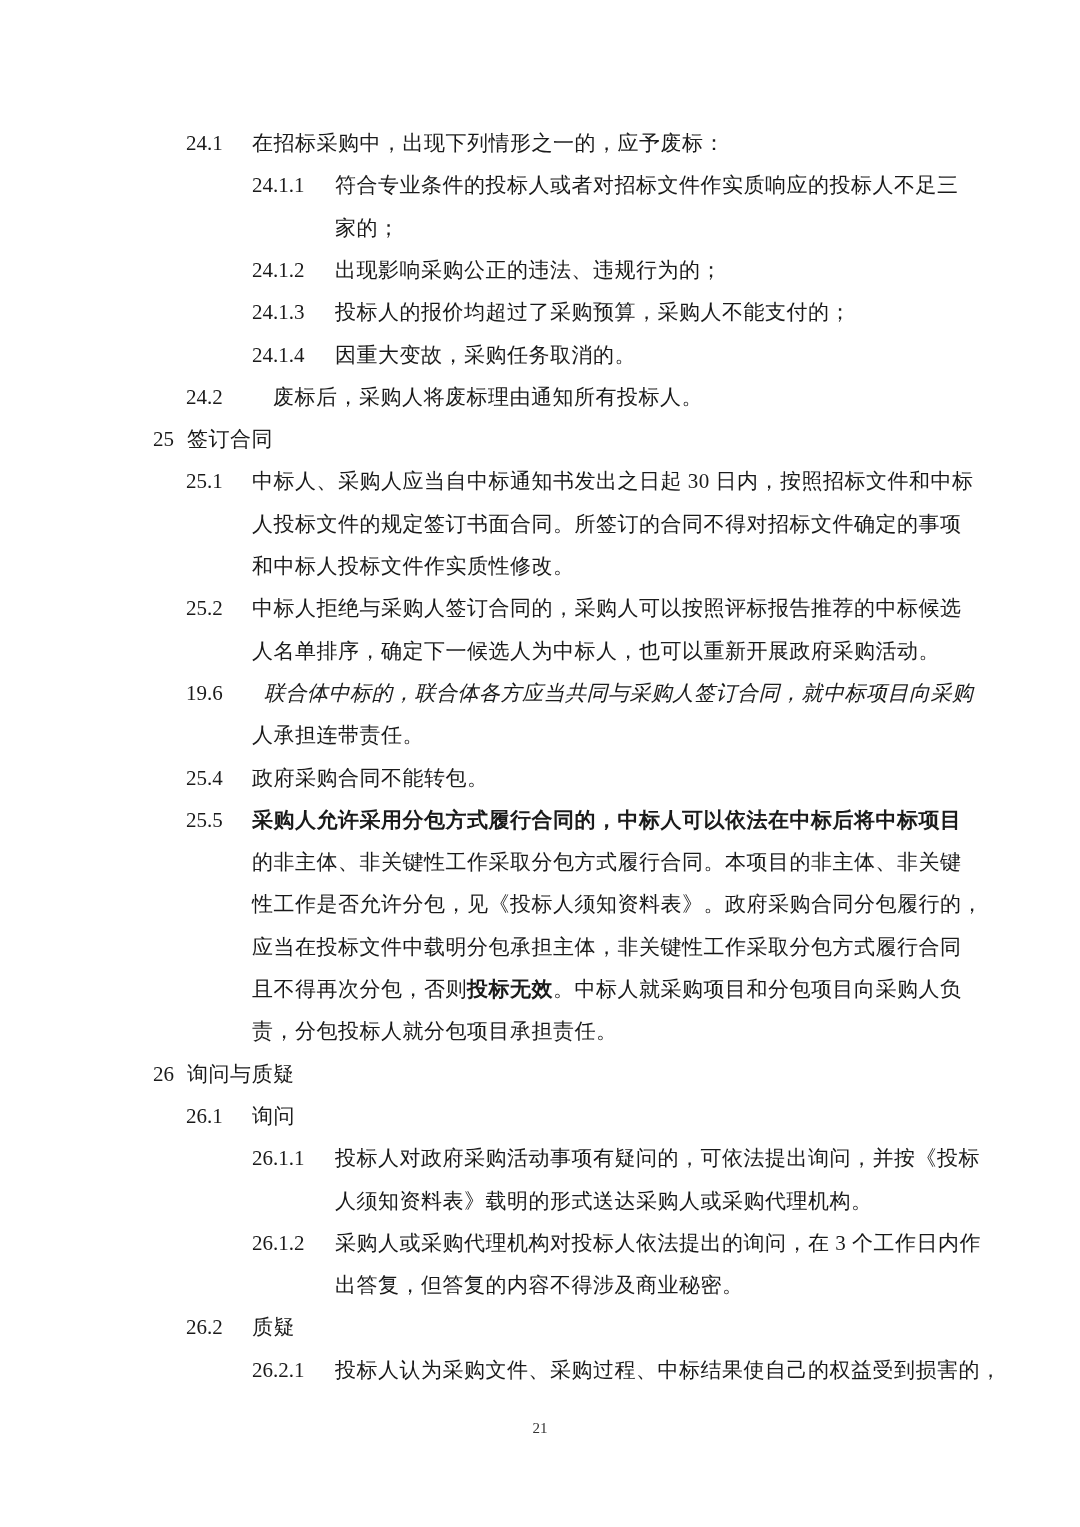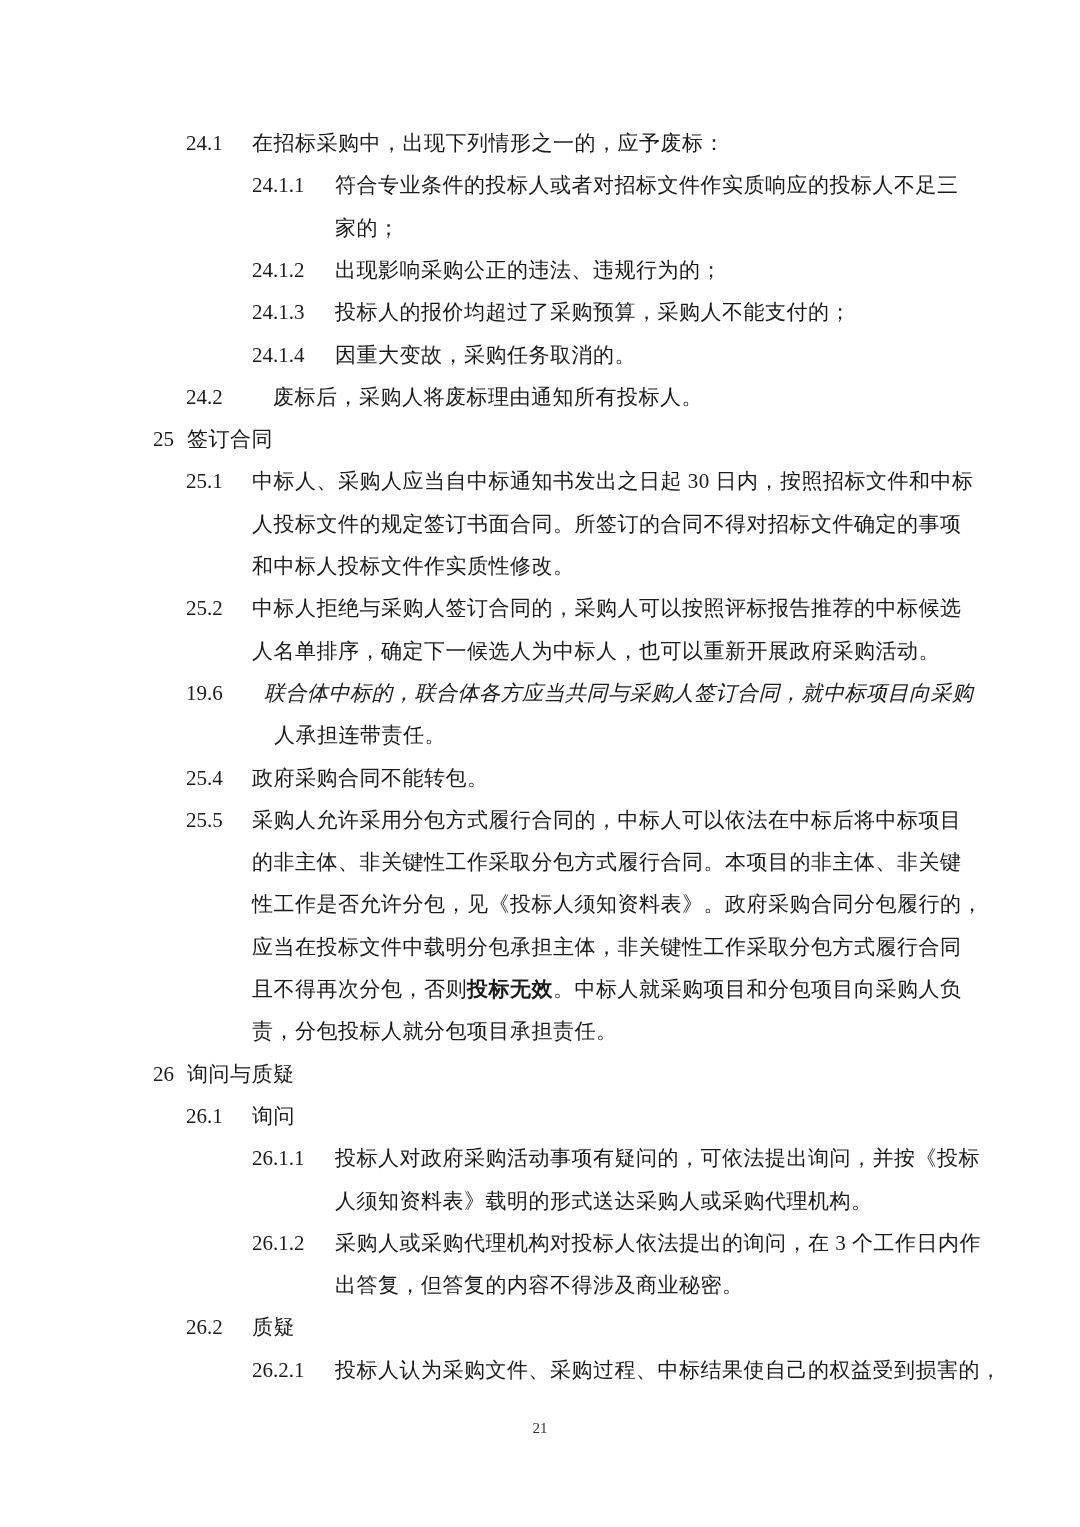--- a/index.html
+++ b/index.html
@@ -64,29 +64,29 @@
         <span class="txt" style="left: 252px;"><span>中标人拒绝与采购人签订合同的，采购人可以按照评标报告推荐的中标候选</span></span>
       </div>
       <div class="line" style="top: 629.6px; left: 0px;">
         <span class="txt" style="left: 252px;"><span>人名单排序，确定下一候选人为中标人，也可以重新开展政府采购活动。</span></span>
       </div>
       <div class="line" style="top: 671.9px; left: 0px;">
         <span class="num" style="left: 186px;">19.6</span>
         <span class="txt" style="left: 264px; font-style: italic;"><span>联合体中标的，联合体各方应当共同与采购人签订合同，就中标项目向采购</span></span>
       </div>
       <div class="line" style="top: 714.2px; left: 0px;">
-        <span class="txt" style="left: 252px; margin-left: 22px;"><span>人承担连带责任。</span></span>
+        <span class="txt" style="left: 252px;"><span>人承担连带责任。</span></span>
       </div>
       <div class="line" style="top: 756.5px; left: 0px;">
         <span class="num" style="left: 186px;">25.4</span>
         <span class="txt" style="left: 252px;"><span>政府采购合同不能转包。</span></span>
       </div>
       <div class="line" style="top: 798.8px; left: 0px;">
         <span class="num" style="left: 186px;">25.5</span>
-        <span class="txt" style="left: 252px;"><span>采购人允许采用分包方式履行合同的，中标人可以依法在中标后将中标项目</span></span>
+        <span class="txt" style="left: 252px; font-weight: bold;"><span>采购人允许采用分包方式履行合同的，中标人可以依法在中标后将中标项目</span></span>
       </div>
       <div class="line" style="top: 841.1px; left: 0px;">
         <span class="txt" style="left: 252px;"><span>的非主体、非关键性工作采取分包方式履行合同。本项目的非主体、非关键</span></span>
       </div>
       <div class="line" style="top: 883.4px; left: 0px;">
         <span class="txt" style="left: 252px;"><span>性工作是否允许分包，见《投标人须知资料表》。政府采购合同分包履行的，</span></span>
       </div>
       <div class="line" style="top: 925.7px; left: 0px;">
         <span class="txt" style="left: 252px;"><span>应当在投标文件中载明分包承担主体，非关键性工作采取分包方式履行合同</span></span>
       </div>

